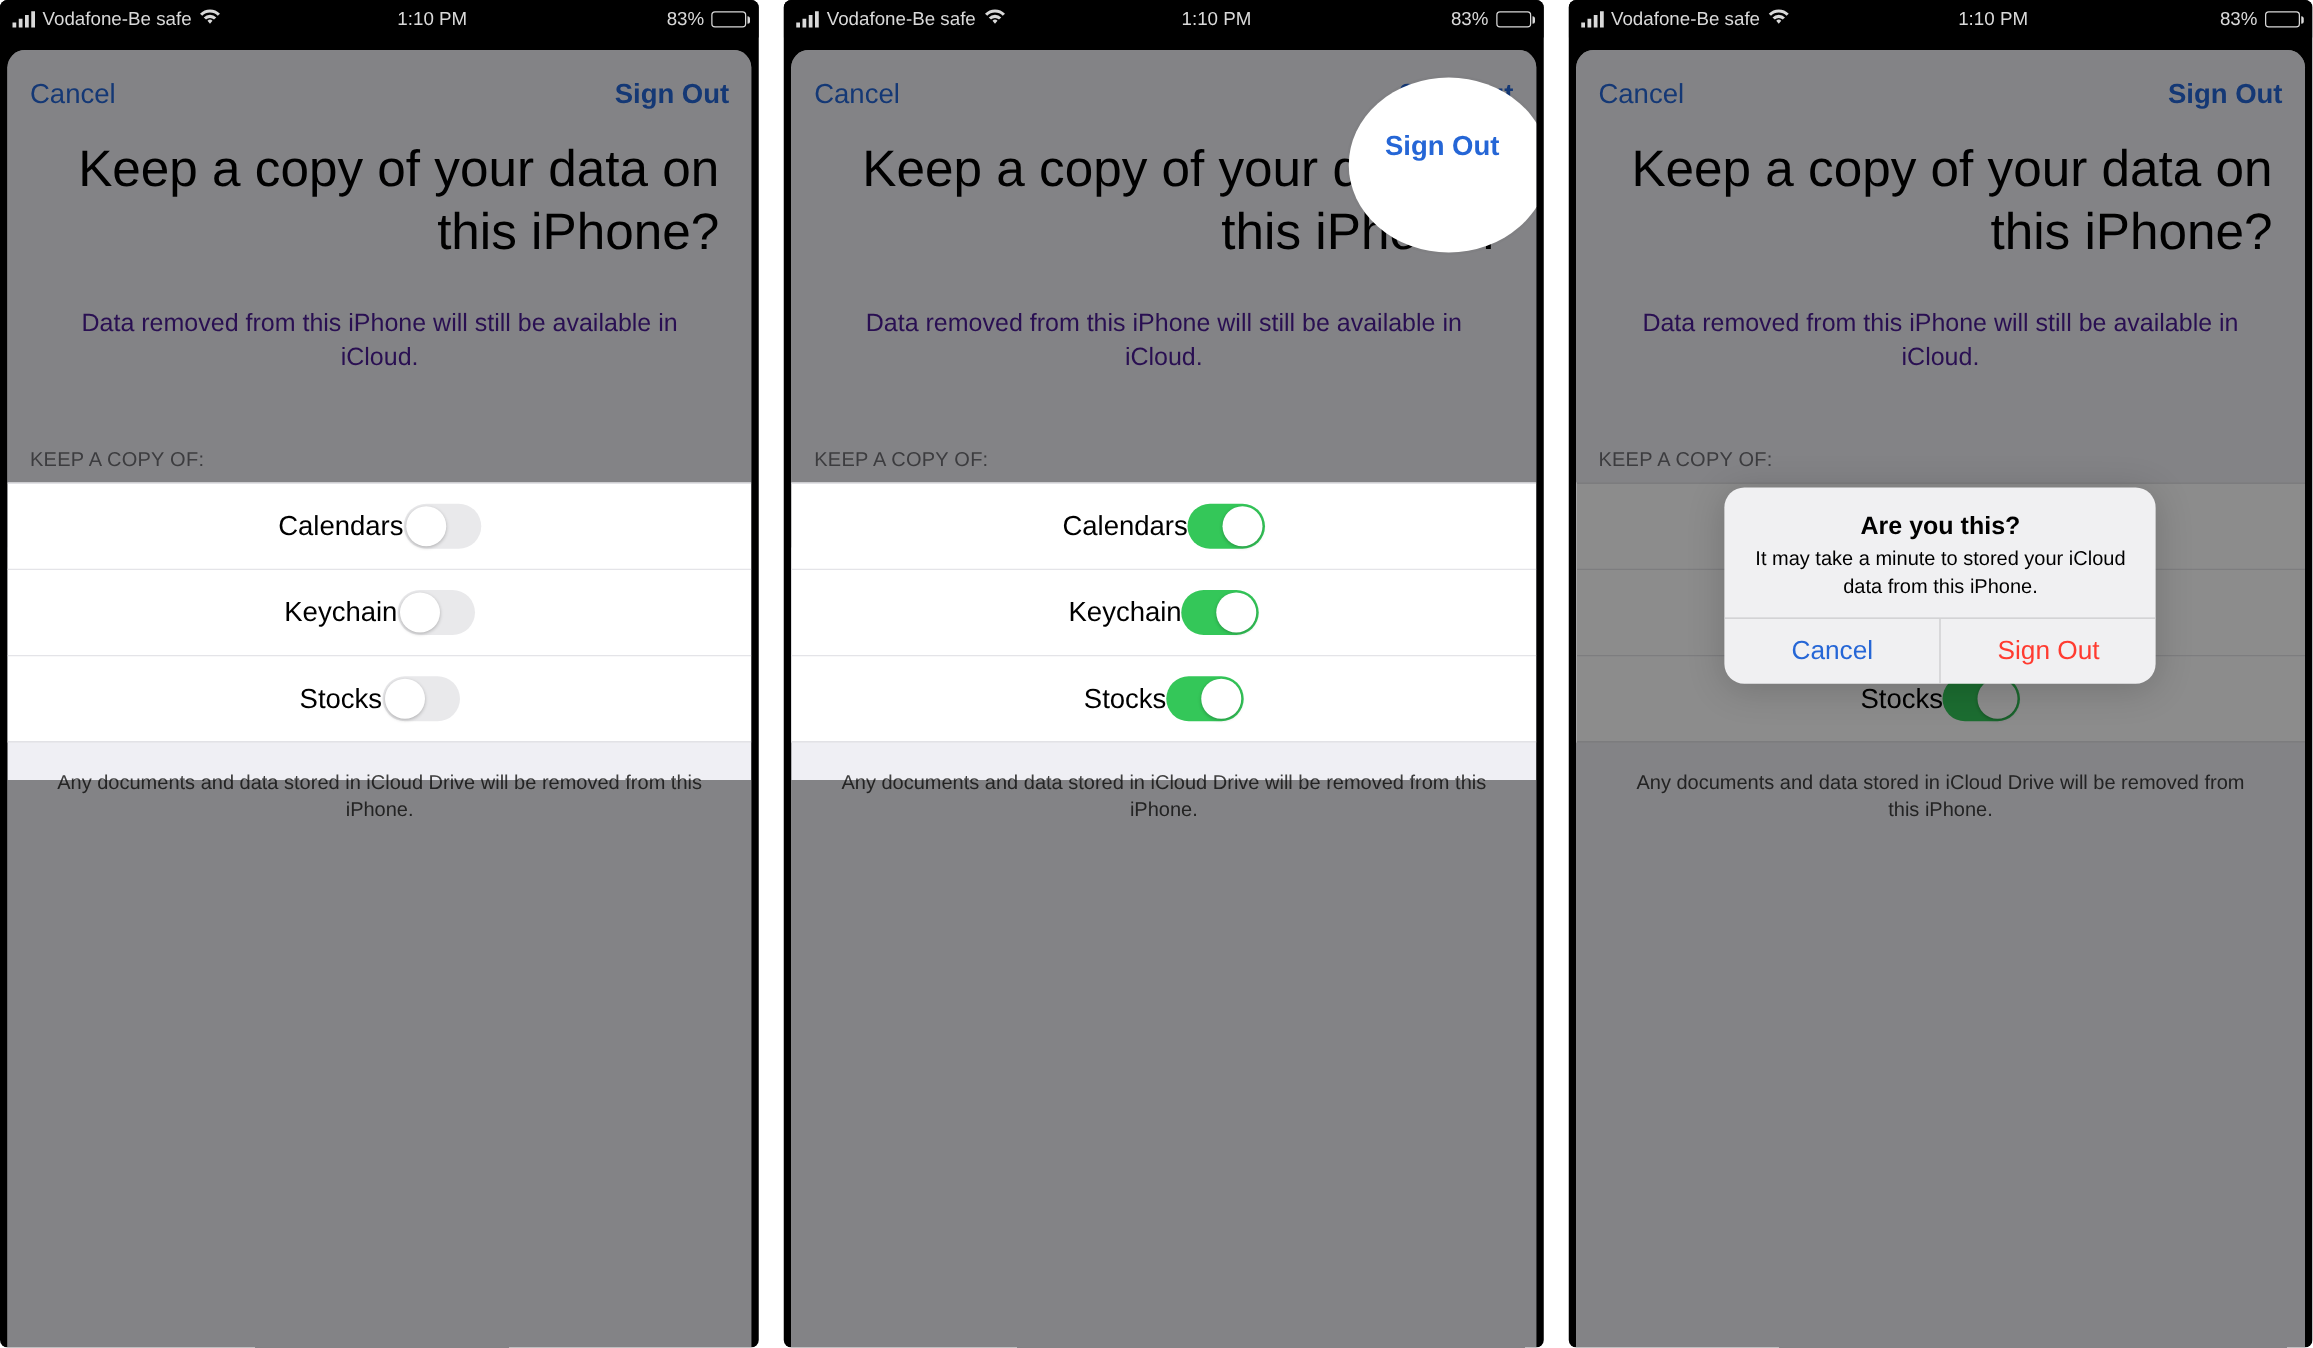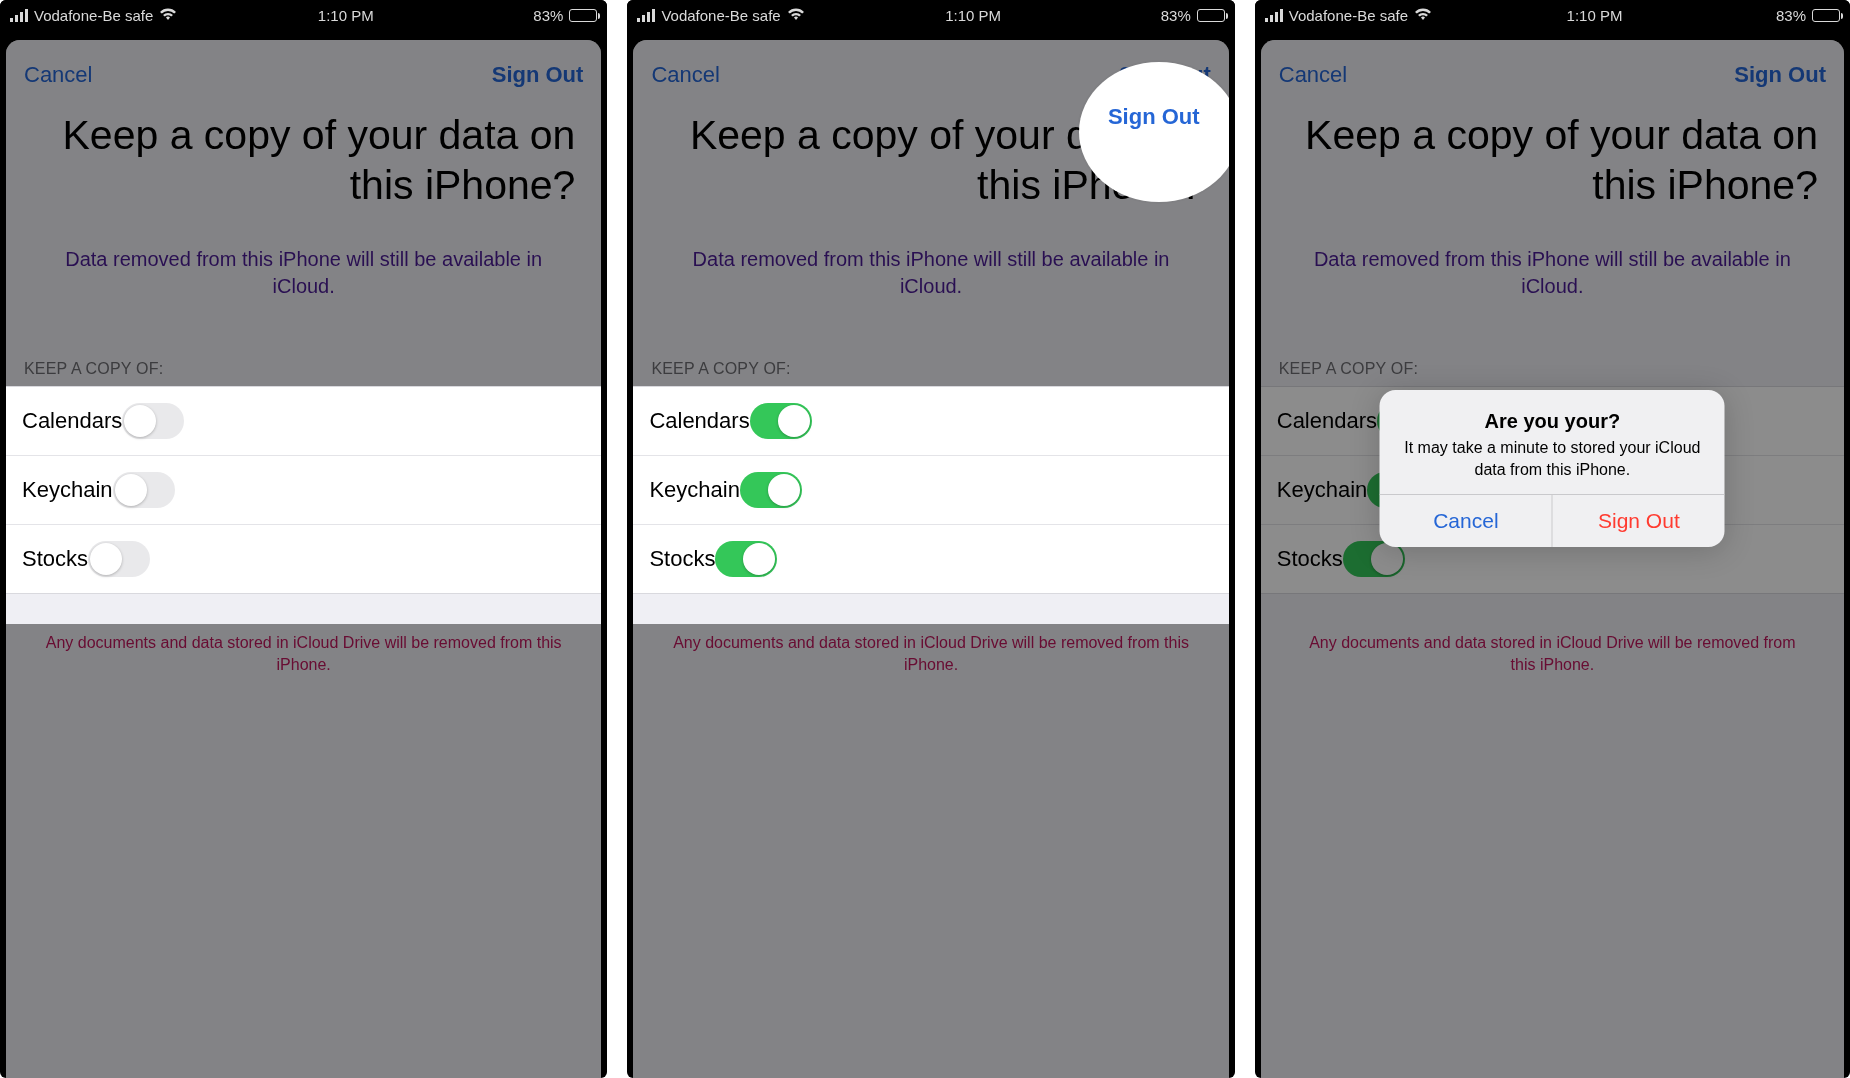--- a/index.html
+++ b/index.html
@@ -84,38 +84,38 @@
     text-align:center; font-size: 20px; color:#4c1d95; padding: 8px 30px 50px 30px; line-height:1.35;
   }
   .section-header {
     font-size: 16px; color:#6e6e73; padding: 10px 18px 8px 18px; letter-spacing: 0.2px;
   }
   .list {
     background:#fff; border-top:1px solid #d9d9de; border-bottom:1px solid #d9d9de;
     position: relative;
   }
   .row {
-    display:flex; justify-content:flex-start; align-items:center;
+    display:flex; justify-content:center; align-items:center;
     padding: 16px 16px; border-bottom:1px solid #e4e4e8; font-size:22px; color:#000;
   }
   .row:last-child { border-bottom:none; }
   .toggle {
     width: 62px; height: 36px; border-radius: 18px; position:relative;
     transition: background .2s;
   }
   .toggle.off { background:#e9e9eb; }
   .toggle.on { background:#34c759; }
   .knob {
     position:absolute; top:2px; width:32px; height:32px; background:#fff; border-radius:50%;
     box-shadow: 0 1px 3px rgba(0,0,0,0.25);
   }
   .toggle.off .knob { left:2px; }
   .toggle.on .knob { right:2px; }
   .footer-note {
-    text-align:center; font-size: 16px; color:#be185d; padding: 38px 34px; line-height:1.4;
+    text-align:center; font-size: 16px; color:#404040; padding: 22px 34px; line-height:1.4;
   }
 
   
   .spotlight {
     position:absolute; top:22px; right:-10px; width:160px; height:140px;
     background:#fff; border-radius:50%; z-index:10;
     display:flex; align-items:center; justify-content:center;
     box-shadow: 0 0 0 2px rgba(0,0,0,0.02);
   }
   .spotlight-text { color:#2566d6; font-weight:600; font-size:22px; margin-top:-30px; margin-left:-10px; }
@@ -322,21 +322,21 @@
             </span>
         </div>
       </div>
 
       <div class="footer-note">Any documents and data stored in iCloud Drive will be removed from this iPhone.</div>
 
       <div class="dim-overlay"></div>
 
       <div class="alert">
         <div class="alert-body">
-          <div class="alert-title">Are you your?</div>
+          <div class="alert-title">Are you this?</div>
           <div class="alert-msg">It may take a minute to stored your iCloud data from this iPhone.</div>
         </div>
         <div class="alert-actions">
           <div class="alert-btn cancel">Cancel</div>
           <div class="alert-btn destructive">Sign Out</div>
         </div>
       </div>
     </div>
   </div>
 

